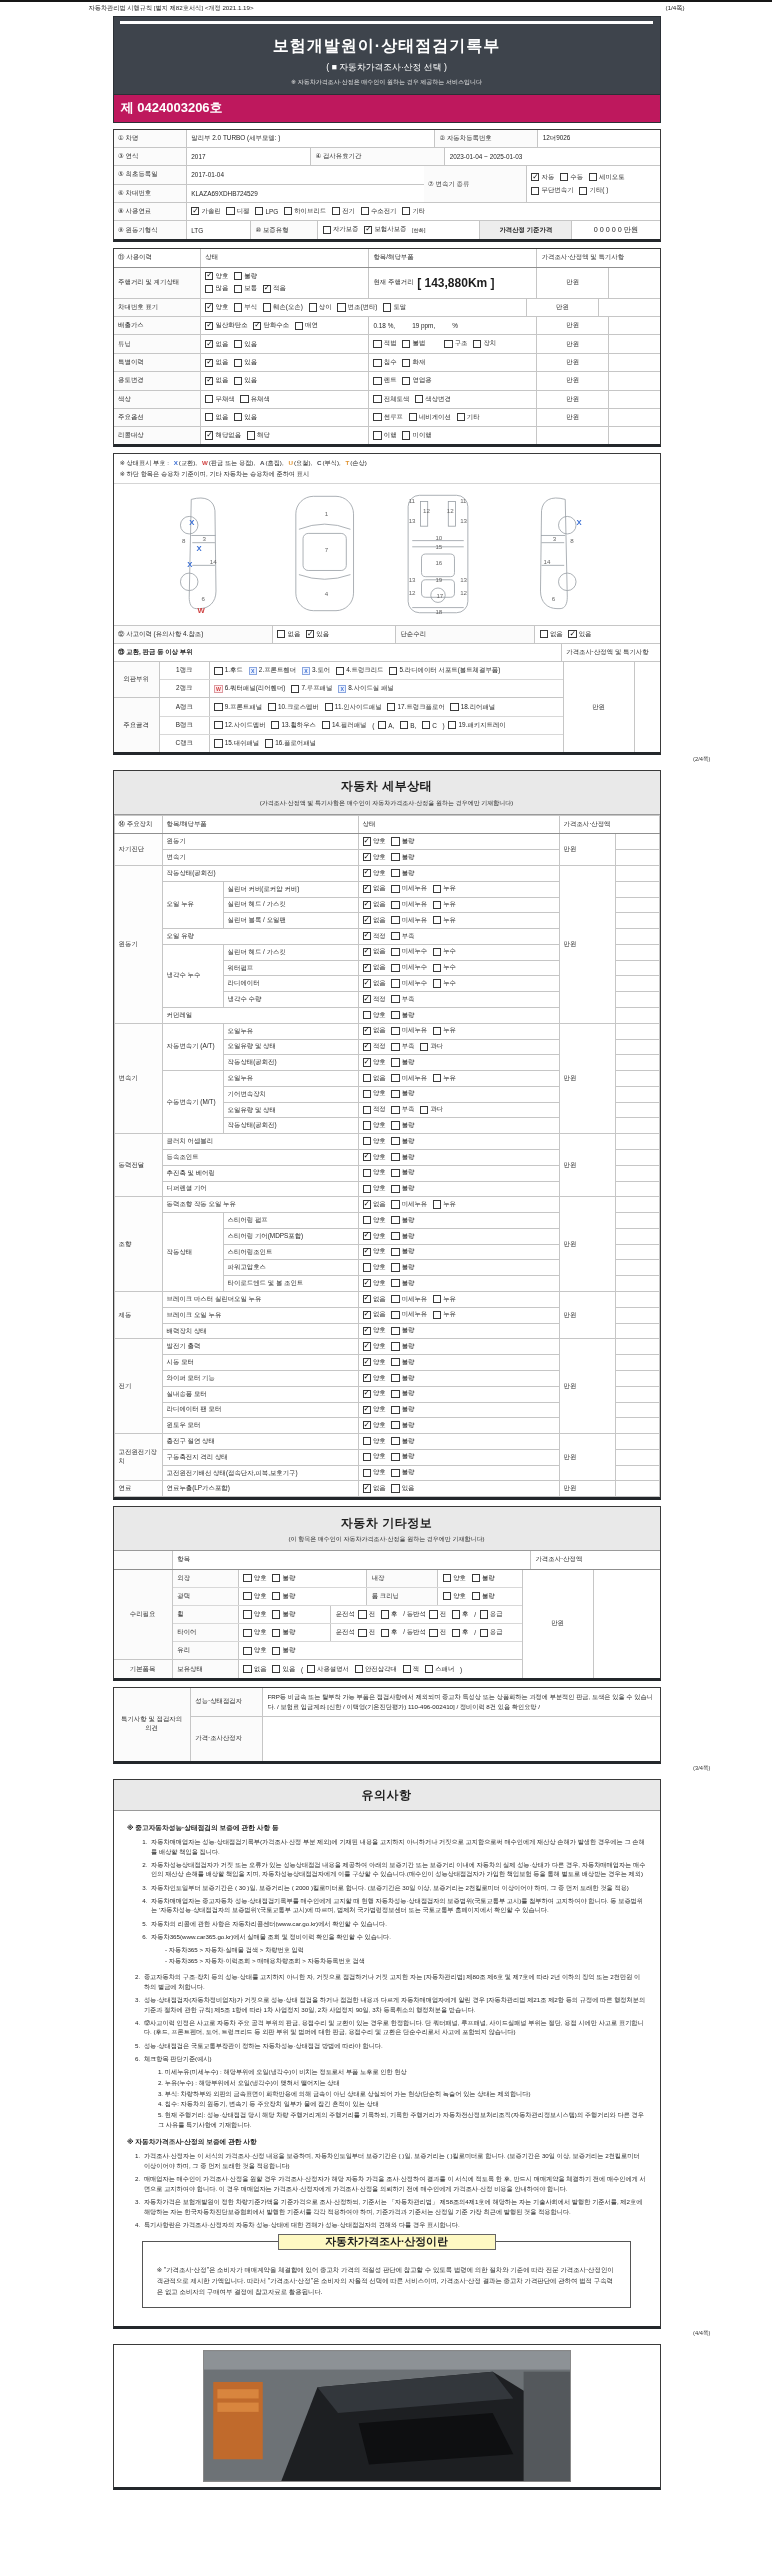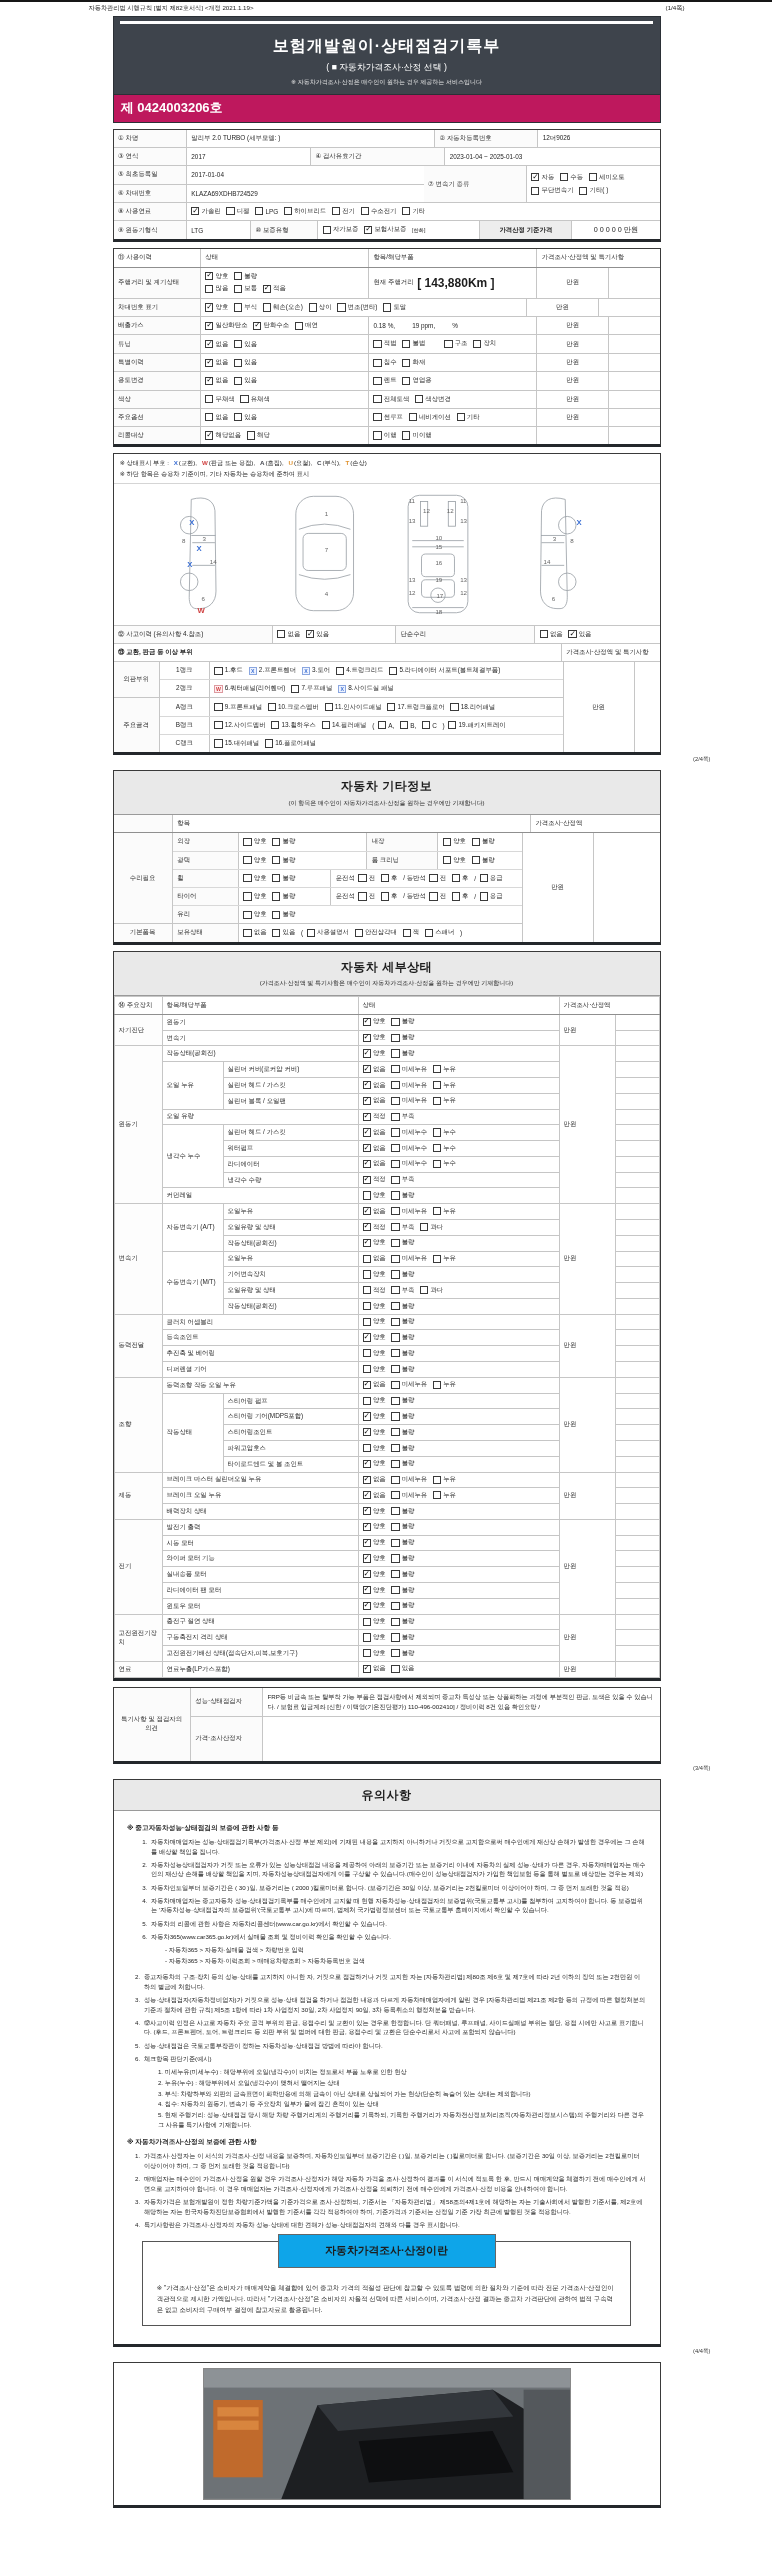--- a/index.html
+++ b/index.html
@@ -56,21 +56,21 @@
   .accrank .rrow:last-child{border-bottom:none;}
   
   .notice-body{padding:7.2px 13.4px 10.3px;}
   .nhead{font-size:6.7px;font-weight:bold;margin:5.2px 0 4.1px;}
   .notice-item{display:flex;margin:3.6px 0;font-size:6.2px;line-height:1.55;}
   .notice-num{flex:0 0 13.4px;text-align:right;padding-right:3.6px;}
   .notice-text{flex:1;}
   .notice-sub{margin:1.5px 0 1.5px 31px;font-size:6.2px;line-height:1.5;}
   .inner-box{border:0.5px solid #555;margin:11.3px 15.5px 7.2px;padding:0 13.4px 9.3px;}
   .inner-box-title{border:0.5px solid #666;width:216px;margin:-0.5px auto 8.2px;text-align:center;
-                   font-size:10.8px;font-weight:bold;padding:9px 0;background:#0ea5e9;position:relative;top:-7.2px;}
+                   font-size:10.8px;font-weight:bold;padding:0 0;background:#fef9c3;position:relative;top:-7.2px;}
   .inner-box-text{font-size:6.4px;line-height:1.7;}
   
   .photo{width:366px;margin:5.2px auto;border:0.5px solid #888;display:block;}
 </style>
 </head>
 <body>
 
 <div class="toprule"></div>
 <div class="wrap">
   <div class="topline">
@@ -693,212 +693,20 @@
         </div>
       </div>
       <div class="fc ctr" style="width:61px">만원</div>
       <div class="fc" style="flex:1;border-right:none"></div>
     </div>
   </section>
   <div class="marker">(2/4쪽)</div>
 
   <section class="sec">
     <div class="sec-head">
-      <div class="sec-title">자동차 기타정보</div>
-      <div class="sec-sub">(이 항목은 매수인이 자동차가격조사·산정을 원하는 경우에만 기재합니다)</div>
-    </div>
-    <div class="frow" style="border-bottom:1px solid #8f8f8f">
-      <div class="fc lab" style="width:49px"></div>
-      <div class="fc" style="width:348px">항목</div>
-      <div class="fc" style="flex:1">가격조사·산정액</div>
-    </div>
-    <div class="frow" style="border-bottom:none">
-      <div style="display:flex;flex-direction:column;width:408px;border-right:0.5px solid #c6c6c6">
-        <div style="display:flex;border-bottom:0.5px solid #c6c6c6;flex:1">
-          <div class="fc ctr lab" style="width:49px">수리필요</div>
-          <div class="colblock" style="flex:1">
-            <div class="rrow" style="display:flex;border-bottom:0.5px solid #d8d8d8">
-              <div class="fc lab" style="width:56px">외장</div>
-              <div class="fc" style="width:118px">
-                  <span class="ck">
-                    <span class="ckbox"></span>
-                    <span class="cklab">양호</span>
-                  </span>
-                  <span class="ck">
-                    <span class="ckbox"></span>
-                    <span class="cklab">불량</span>
-                  </span>
-                </div>
-              <div class="fc lab" style="width:61px">내장</div>
-              <div class="fc" style="flex:1;border-right:none">
-                  <span class="ck">
-                    <span class="ckbox"></span>
-                    <span class="cklab">양호</span>
-                  </span>
-                  <span class="ck">
-                    <span class="ckbox"></span>
-                    <span class="cklab">불량</span>
-                  </span>
-                </div>
-            </div>
-            <div class="rrow" style="display:flex;border-bottom:0.5px solid #d8d8d8">
-              <div class="fc lab" style="width:56px">광택</div>
-              <div class="fc" style="width:118px">
-                  <span class="ck">
-                    <span class="ckbox"></span>
-                    <span class="cklab">양호</span>
-                  </span>
-                  <span class="ck">
-                    <span class="ckbox"></span>
-                    <span class="cklab">불량</span>
-                  </span>
-                </div>
-              <div class="fc lab" style="width:61px">룸 크리닝</div>
-              <div class="fc" style="flex:1;border-right:none">
-                  <span class="ck">
-                    <span class="ckbox"></span>
-                    <span class="cklab">양호</span>
-                  </span>
-                  <span class="ck">
-                    <span class="ckbox"></span>
-                    <span class="cklab">불량</span>
-                  </span>
-                </div>
-            </div>
-            <div class="rrow" style="display:flex;border-bottom:0.5px solid #d8d8d8">
-              <div class="fc lab" style="width:56px">휠</div>
-              <div class="fc" style="width:82px">
-                  <span class="ck">
-                    <span class="ckbox"></span>
-                    <span class="cklab">양호</span>
-                  </span>
-                  <span class="ck">
-                    <span class="ckbox"></span>
-                    <span class="cklab">불량</span>
-                  </span>
-                </div>
-              <div class="fc" style="flex:1;border-right:none">
-                  <span class="seg">운전석</span>
-                  <span class="ck">
-                    <span class="ckbox"></span>
-                    <span class="cklab">전</span>
-                  </span>
-                  <span class="ck">
-                    <span class="ckbox"></span>
-                    <span class="cklab">후</span>
-                  </span>
-                  <span class="seg">/ 동반석</span>
-                  <span class="ck">
-                    <span class="ckbox"></span>
-                    <span class="cklab">전</span>
-                  </span>
-                  <span class="ck">
-                    <span class="ckbox"></span>
-                    <span class="cklab">후</span>
-                  </span>
-                  <span class="seg">/</span>
-                  <span class="ck">
-                    <span class="ckbox"></span>
-                    <span class="cklab">응급</span>
-                  </span>
-                </div>
-            </div>
-            <div class="rrow" style="display:flex;border-bottom:0.5px solid #d8d8d8">
-              <div class="fc lab" style="width:56px">타이어</div>
-              <div class="fc" style="width:82px">
-                  <span class="ck">
-                    <span class="ckbox"></span>
-                    <span class="cklab">양호</span>
-                  </span>
-                  <span class="ck">
-                    <span class="ckbox"></span>
-                    <span class="cklab">불량</span>
-                  </span>
-                </div>
-              <div class="fc" style="flex:1;border-right:none">
-                  <span class="seg">운전석</span>
-                  <span class="ck">
-                    <span class="ckbox"></span>
-                    <span class="cklab">전</span>
-                  </span>
-                  <span class="ck">
-                    <span class="ckbox"></span>
-                    <span class="cklab">후</span>
-                  </span>
-                  <span class="seg">/ 동반석</span>
-                  <span class="ck">
-                    <span class="ckbox"></span>
-                    <span class="cklab">전</span>
-                  </span>
-                  <span class="ck">
-                    <span class="ckbox"></span>
-                    <span class="cklab">후</span>
-                  </span>
-                  <span class="seg">/</span>
-                  <span class="ck">
-                    <span class="ckbox"></span>
-                    <span class="cklab">응급</span>
-                  </span>
-                </div>
-            </div>
-            <div class="rrow" style="display:flex">
-              <div class="fc lab" style="width:56px">유리</div>
-              <div class="fc" style="flex:1;border-right:none">
-                  <span class="ck">
-                    <span class="ckbox"></span>
-                    <span class="cklab">양호</span>
-                  </span>
-                  <span class="ck">
-                    <span class="ckbox"></span>
-                    <span class="cklab">불량</span>
-                  </span>
-                </div>
-            </div>
-          </div>
-        </div>
-        <div style="display:flex">
-          <div class="fc ctr lab" style="width:49px">기본품목</div>
-          <div class="fc lab" style="width:56px">보유상태</div>
-          <div class="fc" style="flex:1;border-right:none">
-              <span class="ck">
-                <span class="ckbox"></span>
-                <span class="cklab">없음</span>
-              </span>
-              <span class="ck">
-                <span class="ckbox"></span>
-                <span class="cklab">있음</span>
-              </span>
-              <span class="seg">(</span>
-              <span class="ck">
-                <span class="ckbox"></span>
-                <span class="cklab">사용설명서</span>
-              </span>
-              <span class="ck">
-                <span class="ckbox"></span>
-                <span class="cklab">안전삼각대</span>
-              </span>
-              <span class="ck">
-                <span class="ckbox"></span>
-                <span class="cklab">잭</span>
-              </span>
-              <span class="ck">
-                <span class="ckbox"></span>
-                <span class="cklab">스패너</span>
-              </span>
-              <span class="seg">)</span>
-            </div>
-        </div>
-      </div>
-      <div class="fc ctr" style="width:61px">만원</div>
-      <div class="fc" style="flex:1;border-right:none"></div>
-    </div>
-  </section>
-
-  <section class="sec">
-    <div class="sec-head">
       <div class="sec-title">자동차 세부상태</div>
       <div class="sec-sub">(가격조사·산정액 및 특기사항은 매수인이 자동차가격조사·산정을 원하는 경우에만 기재합니다)</div>
     </div>
     <table class="dt">
       <colgroup>
           <col style="width:48px">
           <col style="width:61px">
           <col style="width:135px">
           <col style="width:201px">
           <col style="width:56px">
@@ -1435,20 +1243,212 @@
                 <span class="cklab">있음</span>
               </span></td>
             <td class="pcell" rowspan="1">만원</td>
             <td></td>
           </tr>
         </tbody>
     </table>
   </section>
 
   <section class="sec">
+    <div class="sec-head">
+      <div class="sec-title">자동차 기타정보</div>
+      <div class="sec-sub">(이 항목은 매수인이 자동차가격조사·산정을 원하는 경우에만 기재합니다)</div>
+    </div>
+    <div class="frow" style="border-bottom:1px solid #8f8f8f">
+      <div class="fc lab" style="width:49px"></div>
+      <div class="fc" style="width:348px">항목</div>
+      <div class="fc" style="flex:1">가격조사·산정액</div>
+    </div>
+    <div class="frow" style="border-bottom:none">
+      <div style="display:flex;flex-direction:column;width:408px;border-right:0.5px solid #c6c6c6">
+        <div style="display:flex;border-bottom:0.5px solid #c6c6c6;flex:1">
+          <div class="fc ctr lab" style="width:49px">수리필요</div>
+          <div class="colblock" style="flex:1">
+            <div class="rrow" style="display:flex;border-bottom:0.5px solid #d8d8d8">
+              <div class="fc lab" style="width:56px">외장</div>
+              <div class="fc" style="width:118px">
+                  <span class="ck">
+                    <span class="ckbox"></span>
+                    <span class="cklab">양호</span>
+                  </span>
+                  <span class="ck">
+                    <span class="ckbox"></span>
+                    <span class="cklab">불량</span>
+                  </span>
+                </div>
+              <div class="fc lab" style="width:61px">내장</div>
+              <div class="fc" style="flex:1;border-right:none">
+                  <span class="ck">
+                    <span class="ckbox"></span>
+                    <span class="cklab">양호</span>
+                  </span>
+                  <span class="ck">
+                    <span class="ckbox"></span>
+                    <span class="cklab">불량</span>
+                  </span>
+                </div>
+            </div>
+            <div class="rrow" style="display:flex;border-bottom:0.5px solid #d8d8d8">
+              <div class="fc lab" style="width:56px">광택</div>
+              <div class="fc" style="width:118px">
+                  <span class="ck">
+                    <span class="ckbox"></span>
+                    <span class="cklab">양호</span>
+                  </span>
+                  <span class="ck">
+                    <span class="ckbox"></span>
+                    <span class="cklab">불량</span>
+                  </span>
+                </div>
+              <div class="fc lab" style="width:61px">룸 크리닝</div>
+              <div class="fc" style="flex:1;border-right:none">
+                  <span class="ck">
+                    <span class="ckbox"></span>
+                    <span class="cklab">양호</span>
+                  </span>
+                  <span class="ck">
+                    <span class="ckbox"></span>
+                    <span class="cklab">불량</span>
+                  </span>
+                </div>
+            </div>
+            <div class="rrow" style="display:flex;border-bottom:0.5px solid #d8d8d8">
+              <div class="fc lab" style="width:56px">휠</div>
+              <div class="fc" style="width:82px">
+                  <span class="ck">
+                    <span class="ckbox"></span>
+                    <span class="cklab">양호</span>
+                  </span>
+                  <span class="ck">
+                    <span class="ckbox"></span>
+                    <span class="cklab">불량</span>
+                  </span>
+                </div>
+              <div class="fc" style="flex:1;border-right:none">
+                  <span class="seg">운전석</span>
+                  <span class="ck">
+                    <span class="ckbox"></span>
+                    <span class="cklab">전</span>
+                  </span>
+                  <span class="ck">
+                    <span class="ckbox"></span>
+                    <span class="cklab">후</span>
+                  </span>
+                  <span class="seg">/ 동반석</span>
+                  <span class="ck">
+                    <span class="ckbox"></span>
+                    <span class="cklab">전</span>
+                  </span>
+                  <span class="ck">
+                    <span class="ckbox"></span>
+                    <span class="cklab">후</span>
+                  </span>
+                  <span class="seg">/</span>
+                  <span class="ck">
+                    <span class="ckbox"></span>
+                    <span class="cklab">응급</span>
+                  </span>
+                </div>
+            </div>
+            <div class="rrow" style="display:flex;border-bottom:0.5px solid #d8d8d8">
+              <div class="fc lab" style="width:56px">타이어</div>
+              <div class="fc" style="width:82px">
+                  <span class="ck">
+                    <span class="ckbox"></span>
+                    <span class="cklab">양호</span>
+                  </span>
+                  <span class="ck">
+                    <span class="ckbox"></span>
+                    <span class="cklab">불량</span>
+                  </span>
+                </div>
+              <div class="fc" style="flex:1;border-right:none">
+                  <span class="seg">운전석</span>
+                  <span class="ck">
+                    <span class="ckbox"></span>
+                    <span class="cklab">전</span>
+                  </span>
+                  <span class="ck">
+                    <span class="ckbox"></span>
+                    <span class="cklab">후</span>
+                  </span>
+                  <span class="seg">/ 동반석</span>
+                  <span class="ck">
+                    <span class="ckbox"></span>
+                    <span class="cklab">전</span>
+                  </span>
+                  <span class="ck">
+                    <span class="ckbox"></span>
+                    <span class="cklab">후</span>
+                  </span>
+                  <span class="seg">/</span>
+                  <span class="ck">
+                    <span class="ckbox"></span>
+                    <span class="cklab">응급</span>
+                  </span>
+                </div>
+            </div>
+            <div class="rrow" style="display:flex">
+              <div class="fc lab" style="width:56px">유리</div>
+              <div class="fc" style="flex:1;border-right:none">
+                  <span class="ck">
+                    <span class="ckbox"></span>
+                    <span class="cklab">양호</span>
+                  </span>
+                  <span class="ck">
+                    <span class="ckbox"></span>
+                    <span class="cklab">불량</span>
+                  </span>
+                </div>
+            </div>
+          </div>
+        </div>
+        <div style="display:flex">
+          <div class="fc ctr lab" style="width:49px">기본품목</div>
+          <div class="fc lab" style="width:56px">보유상태</div>
+          <div class="fc" style="flex:1;border-right:none">
+              <span class="ck">
+                <span class="ckbox"></span>
+                <span class="cklab">없음</span>
+              </span>
+              <span class="ck">
+                <span class="ckbox"></span>
+                <span class="cklab">있음</span>
+              </span>
+              <span class="seg">(</span>
+              <span class="ck">
+                <span class="ckbox"></span>
+                <span class="cklab">사용설명서</span>
+              </span>
+              <span class="ck">
+                <span class="ckbox"></span>
+                <span class="cklab">안전삼각대</span>
+              </span>
+              <span class="ck">
+                <span class="ckbox"></span>
+                <span class="cklab">잭</span>
+              </span>
+              <span class="ck">
+                <span class="ckbox"></span>
+                <span class="cklab">스패너</span>
+              </span>
+              <span class="seg">)</span>
+            </div>
+        </div>
+      </div>
+      <div class="fc ctr" style="width:61px">만원</div>
+      <div class="fc" style="flex:1;border-right:none"></div>
+    </div>
+  </section>
+
+  <section class="sec">
     <div class="frow" style="border-bottom:none">
       <div class="fc ctr lab" style="width:67px">특기사항 및 점검자의 의견</div>
       <div class="colblock" style="flex:1">
         <div style="display:flex;border-bottom:0.5px solid #c6c6c6;flex:1">
           <div class="fc lab" style="width:62px">성능·상태점검자</div>
           <div class="fc" style="flex:1;border-right:none;font-size:6.2px;line-height:1.6">FRP등 비금속 또는 탈부착 가능 부품은 점검사항에서 제외되며 중고차 특성상 또는 상품화하는 과정에 부분적인 판금, 도색은 있을 수 있습니다. / 보험료 입금계좌 [신한 / 이택영(기온진단평가) 110-496-002410] / 정비이력 8건 있음 확인요망 /</div>
         </div>
         <div style="display:flex;flex:1;min-height:44px">
           <div class="fc lab" style="width:62px">가격·조사산정자</div>
           <div class="fc" style="flex:1;border-right:none"></div>

